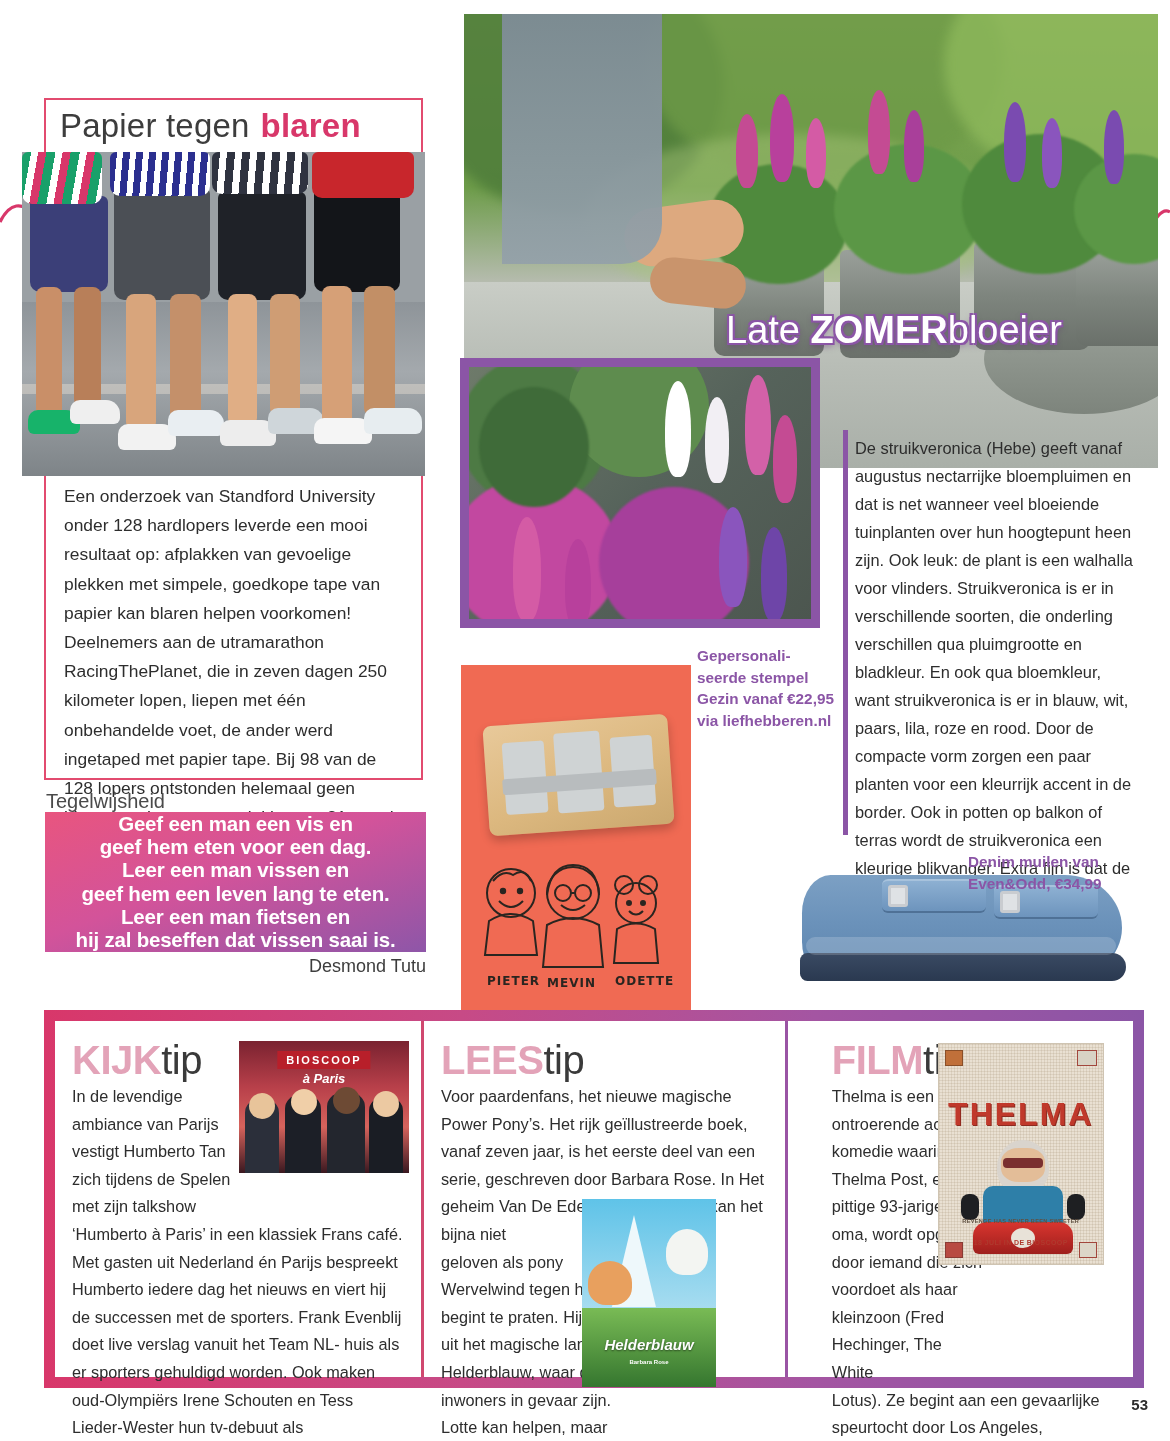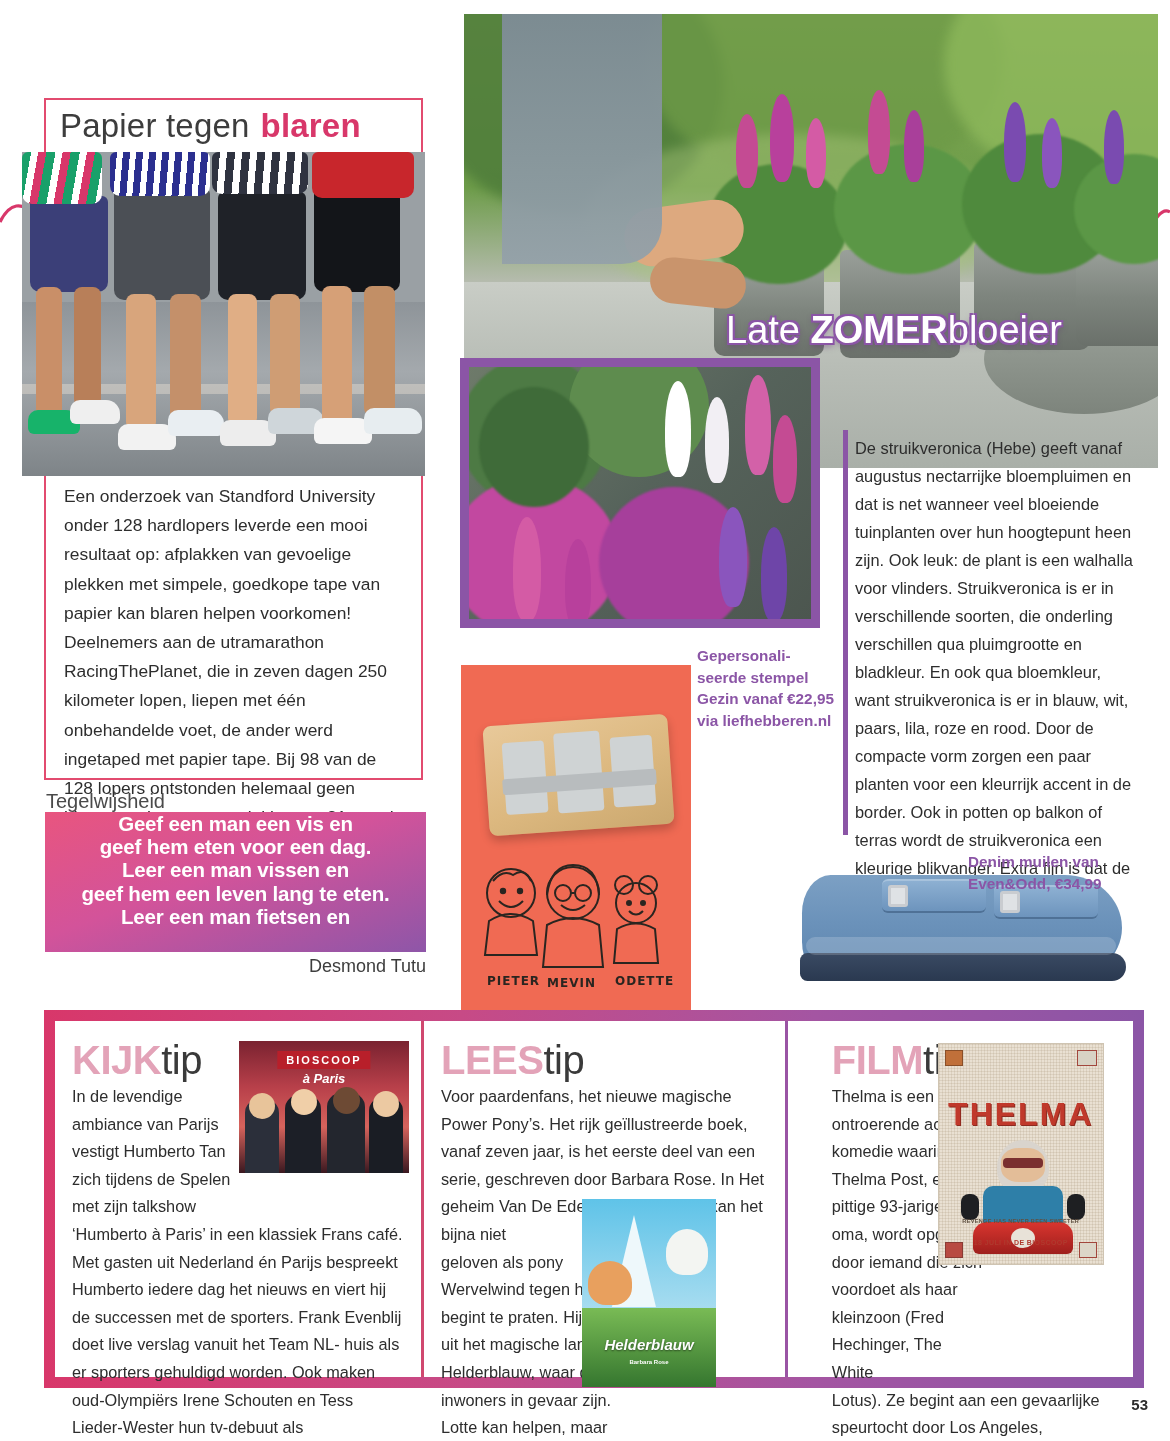--- a/index.html
+++ b/index.html
@@ -281,20 +281,21 @@
     <div class="art1-body">Een onderzoek van Standford University onder 128 hardlopers leverde een mooi resultaat op: afplakken van gevoelige plekken met simpele, goedkope tape van papier kan blaren helpen voorkomen! Deelnemers aan de utramarathon RacingThePlanet, die in zeven dagen 250 kilometer lopen, liepen met één onbehandelde voet, de ander werd ingetaped met papier tape. Bij 98 van de 128 lopers ontstonden helemaal geen blaren op de getapete plekken en 81 van de 128 lopers kregen wel blaren op gedeeltes waar geen tape was geplakt.</div>
   </div>
 
   <div class="tegel-label">Tegelwijsheid</div>
   <div class="quotebox">
     <p>Geef een man een vis en</p>
     <p>geef hem eten voor een dag.</p>
     <p>Leer een man vissen en</p>
     <p>geef hem een leven lang te eten.</p>
     <p>Leer een man fietsen en</p>
+    <p>hij zal beseffen dat vissen saai is.</p>
   </div>
   <div class="quote-author">Desmond Tutu</div>
 
   <div class="zomer-photo">
     <div class="garden">
       <div class="blur-tree" style="left:-40px; top:-60px; width:300px; height:260px; background:#4e7c3a; opacity:.85;"></div>
       <div class="blur-tree" style="left:180px; top:-80px; width:360px; height:250px; background:#6d9a47; opacity:.8;"></div>
       <div class="blur-tree" style="left:480px; top:-70px; width:300px; height:240px; background:#8fba5c; opacity:.75;"></div>
       <div class="blur-tree" style="left:120px; top:120px; width:420px; height:170px; background:#a8c57a; opacity:.45;"></div>
 

